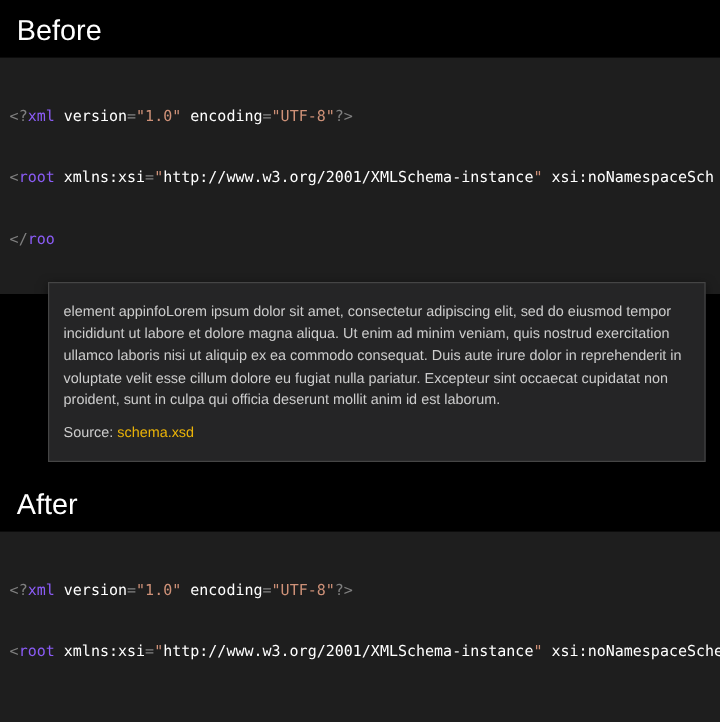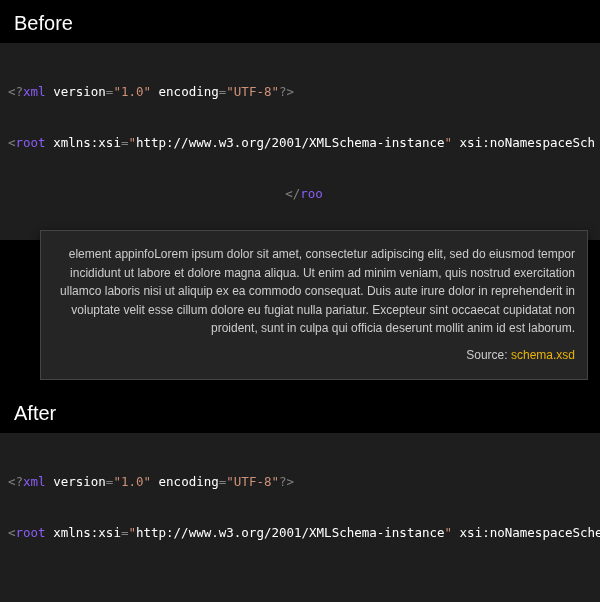--- a/index.html
+++ b/index.html
@@ -12,21 +12,21 @@
       width: 600px;
       height: 602px;
       font-family: -apple-system, BlinkMacSystemFont, "Segoe UI", Helvetica, Arial, sans-serif;
       overflow: hidden;
     }
     .section {
       position: relative;
     }
     .section-title {
       color: #fff;
-      font-size: 20px;
+      font-size: 24px;
       font-weight: 400;
       padding: 12px 14px 8px 14px;
     }
     .code-area {
       font-family: "SF Mono", Monaco, Menlo, Consolas, monospace;
       font-size: 12.5px;
       line-height: 17px;
       background: #1e1e1e;
       padding: 6px 0 4px 6px;
       white-space: pre;
@@ -58,21 +58,20 @@
       border: 1px solid #454545;
       box-shadow: 0 2px 8px rgba(0,0,0,.5);
       padding: 8px 12px;
       color: #cccccc;
       font-size: 12px;
       line-height: 1.55;
       z-index: 2;
     }
     .hover-box p {
       margin: 6px 0;
-      text-align: right;
     }
     .hover-box .source {
       margin-top: 8px;
     }
     .hover-box a {
       color: #eab308;
       text-decoration: none;
       cursor: pointer;
     }
 
@@ -82,21 +81,21 @@
   </style>
 </head>
 <body>
 
 <div class="section before-section">
   <div class="section-title">Before</div>
 
   <div class="code-area">
     <div class="code-line"><span class="c-punct">&lt;?</span><span class="c-tag">xml</span> <span class="c-attr">version</span><span class="c-punct">=</span><span class="c-string">"1.0"</span> <span class="c-attr">encoding</span><span class="c-punct">=</span><span class="c-string">"UTF-8"</span><span class="c-punct">?&gt;</span></div>
     <div class="code-line"><span class="c-punct">&lt;</span><span class="c-tag">root</span> <span class="c-attr">xmlns:xsi</span><span class="c-punct">=</span><span class="c-string">"</span><span class="c-link">http://www.w3.org/2001/XMLSchema-instance</span><span class="c-string">"</span> <span class="c-attr">xsi:noNamespaceSch</span></div>
-    <div class="code-line" style="position:relative;text-align:center;"><span class="c-punct">&lt;/</span><span class="c-tag">roo</span></div>
+    <div class="code-line" style="position:relative;"><span class="c-punct">&lt;/</span><span class="c-tag">roo</span></div>
   </div>
 
   <div class="hover-box">
     <p>element appinfoLorem ipsum dolor sit amet, consectetur adipiscing elit, sed do eiusmod tempor incididunt ut labore et dolore magna aliqua. Ut enim ad minim veniam, quis nostrud exercitation ullamco laboris nisi ut aliquip ex ea commodo consequat. Duis aute irure dolor in reprehenderit in voluptate velit esse cillum dolore eu fugiat nulla pariatur. Excepteur sint occaecat cupidatat non proident, sunt in culpa qui officia deserunt mollit anim id est laborum.</p>
     <p class="source"><span>Source: </span><a>schema.xsd</a></p>
   </div>
 </div>
 
 <div class="section after-section">
   <div class="section-title">After</div>

